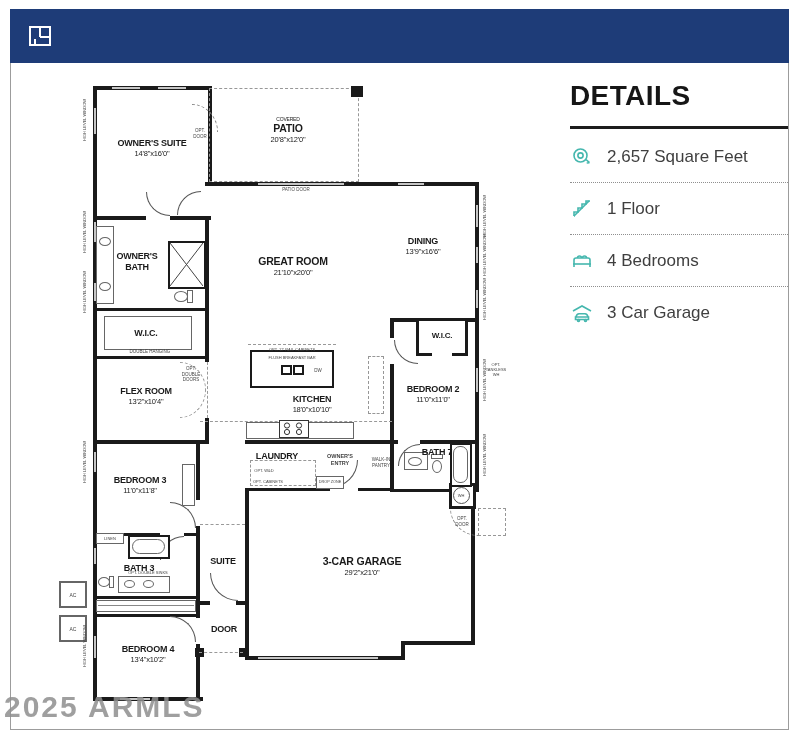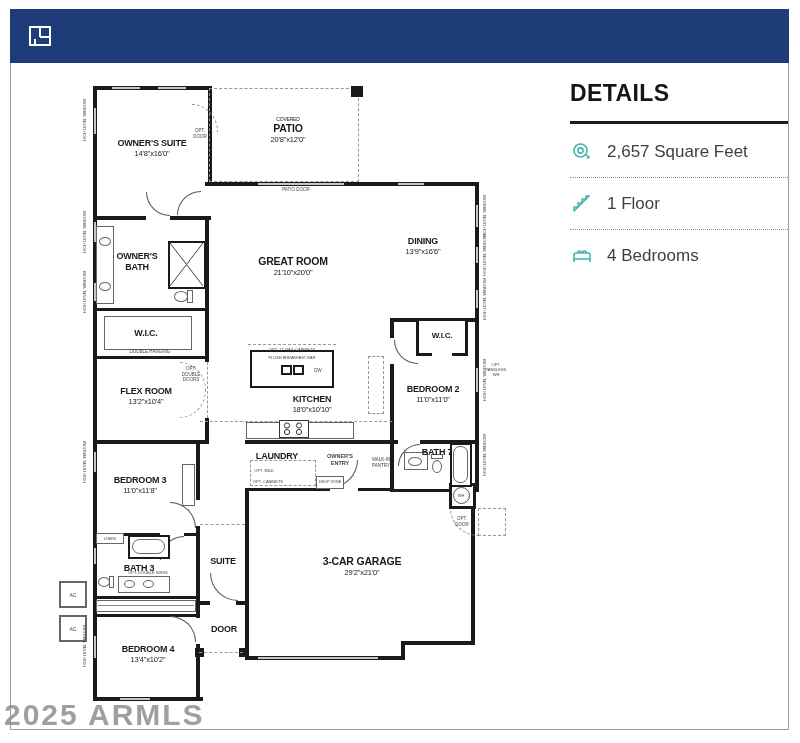--- a/index.html
+++ b/index.html
@@ -5,40 +5,40 @@
   html,body{margin:0;padding:0;background:#fff;}
   body{width:800px;height:743px;position:relative;font-family:"Liberation Sans",sans-serif;overflow:hidden;}
   .abs{position:absolute;}
   
   .hdr{position:absolute;left:10px;top:9px;width:779px;height:54px;background:#1e3c78;display:flex;align-items:center;padding-left:18px;box-sizing:border-box;}
   .hdr-title{color:#fff;font-size:21px;font-weight:700;margin-left:12px;letter-spacing:.2px;}
   
   .frame{position:absolute;left:10px;top:63px;width:779px;height:667px;border:1px solid #9c9c9c;border-top:none;background:#fff;box-sizing:border-box;}
   
   .details{position:absolute;left:570px;top:80px;width:218px;}
-  .d-head{font-size:23px;font-weight:700;color:#161616;letter-spacing:.4px;margin:0 0 14px 0;}
+  .d-head{font-size:28px;font-weight:700;color:#161616;letter-spacing:.4px;margin:0 0 14px 0;}
   .d-rule{height:3px;background:#1c1c1c;margin-bottom:2px;}
   .d-item{display:flex;align-items:center;gap:13px;padding:14px 0 13px 0;border-bottom:1px dotted #8f8f8f;font-size:17px;color:#3f3f3f;}
   .d-item:last-child{border-bottom:none;}
   .d-item svg{flex:0 0 auto;}
   
   .wall{position:absolute;background:#1a1a1a;}
   .win{position:absolute;background:#c6c6c6;}
   .thin{position:absolute;border:1px solid #666;box-sizing:border-box;background:#fff;}
   .dash{position:absolute;border:1px dashed #979797;box-sizing:border-box;}
   .rlabel{position:absolute;transform:translate(-50%,-50%);text-align:center;color:#1a1a1a;font-weight:700;font-size:9px;line-height:1.2;letter-spacing:-.2px;white-space:nowrap;}
   .rlabel .dims{display:block;font-weight:400;font-size:7.5px;letter-spacing:-.2px;}
   .rlabel .pre{display:block;font-weight:400;font-size:5px;}
   .big{font-size:10.5px;}
   .tiny{position:absolute;transform:translate(-50%,-50%);font-size:4.5px;color:#444;text-align:center;line-height:1.25;white-space:nowrap;}
   .rot{transform:translate(-50%,-50%) rotate(-90deg);}
   .arc{position:absolute;box-sizing:border-box;}
   .post{position:absolute;background:#1a1a1a;}
   
-  .wm{position:absolute;left:4px;top:690px;font-size:30px;font-weight:700;color:#8f8f8f;letter-spacing:2px;opacity:.85;margin-top:8px;}
+  .wm{position:absolute;left:4px;top:690px;font-size:30px;font-weight:700;color:#8f8f8f;letter-spacing:2px;opacity:.85;}
 </style>
 </head>
 <body>
 
 <div class="hdr">
   <svg width="24" height="22" viewBox="0 0 24 22">
     <rect x="2" y="2" width="20" height="18" fill="none" stroke="#fff" stroke-width="2"></rect>
     <line x1="12" y1="2" x2="12" y2="12" stroke="#fff" stroke-width="2"></line>
     <line x1="12" y1="12" x2="22" y2="12" stroke="#fff" stroke-width="2"></line>
     <line x1="7" y1="20" x2="7" y2="14" stroke="#fff" stroke-width="2"></line>
@@ -65,20 +65,30 @@
     </svg>
     <span>1 Floor</span>
   </div>
   <div class="d-item">
     <svg width="24" height="24" viewBox="0 0 24 24" fill="none" stroke="#45b7ae" stroke-width="1.6">
       <path d="M4 18v-7a2 2 0 0 1 2-2h12a2 2 0 0 1 2 2v7"></path>
         <path d="M3 15h18"></path>
         <path d="M7.5 9a2 2 0 0 1 4 0M12.5 9a2 2 0 0 1 4 0"></path>
     </svg>
     <span>4 Bedrooms</span>
+  </div>
+  <div class="d-item">
+    <svg width="24" height="24" viewBox="0 0 24 24" fill="none" stroke="#45b7ae" stroke-width="1.6">
+      <path d="M3 10l9-5 9 5"></path>
+        <path d="M6 16c.4-2 1.4-3.2 3-3.2h6c1.6 0 2.6 1.2 3 3.2"></path>
+        <path d="M5.5 16h13v2.5h-13z"></path>
+        <circle cx="8.5" cy="19.5" r="1"></circle>
+        <circle cx="15.5" cy="19.5" r="1"></circle>
+    </svg>
+    <span>3 Car Garage</span>
   </div>
 </div>
 
 <div class="abs" id="plan" style="left:0;top:0;width:800px;height:743px;">
 
   <div class="wall" style="left:93px;top:86px;width:119px;height:4px;"></div>
   <div class="wall" style="left:93px;top:86px;width:4px;height:615px;"></div>
   <div class="wall" style="left:208px;top:86px;width:4px;height:100px;"></div>
   <div class="wall" style="left:205px;top:182px;width:274px;height:4px;"></div>
   <div class="wall" style="left:475px;top:182px;width:4px;height:262px;"></div>

